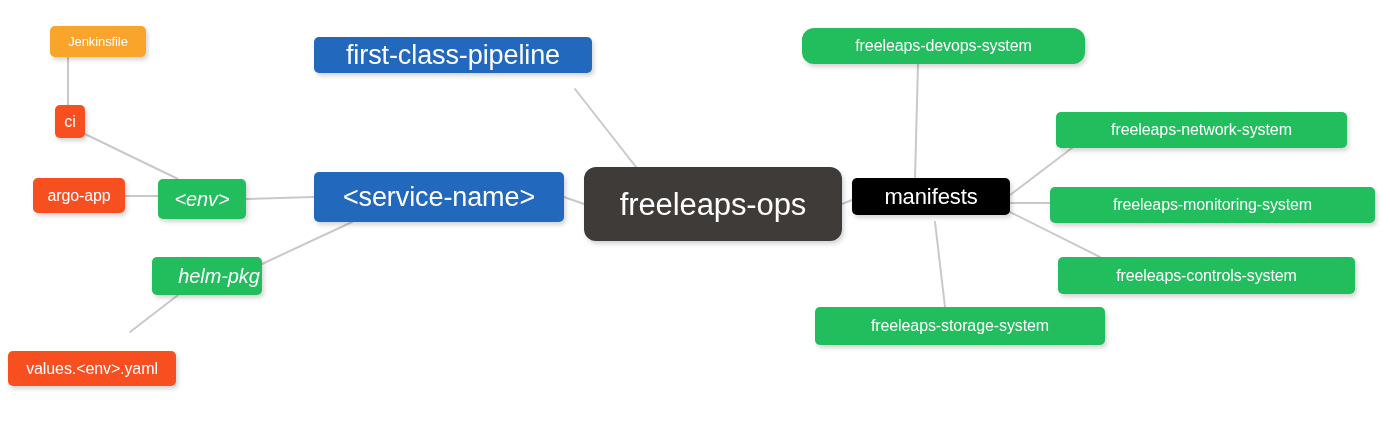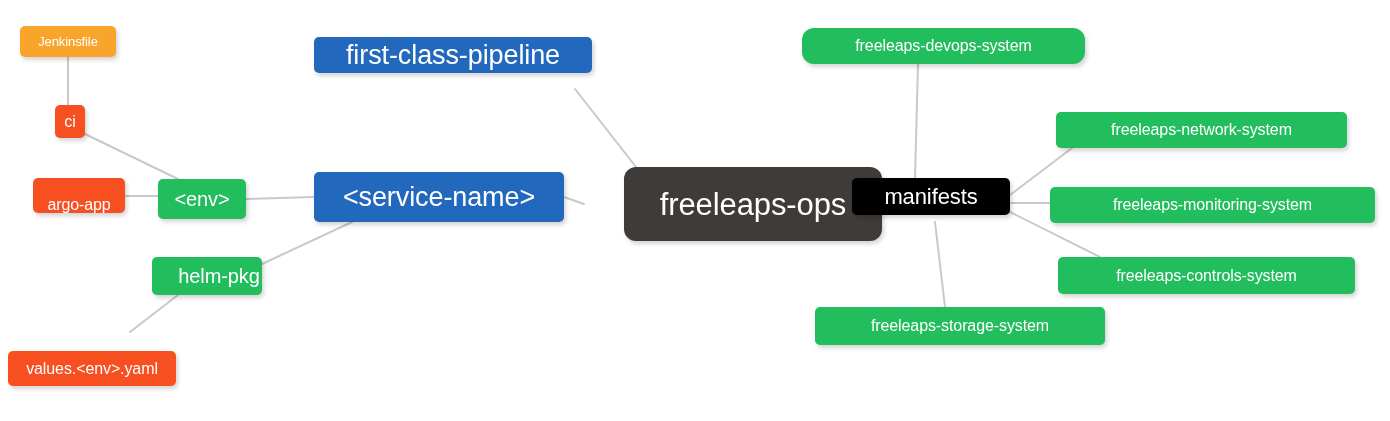--- a/index.html
+++ b/index.html
@@ -39,31 +39,31 @@
     display: flex;
     align-items: center;
     justify-content: center;
     color: #ffffff;
     border-radius: 5px;
     white-space: nowrap;
     box-shadow: 2px 3px 4px rgba(0,0,0,0.17);
     line-height: 1;
     letter-spacing: -0.1px;
   }
-  .node.sz-root   { font-size: 31px; border-radius: 12px; margin-left: 40px; }
+  .node.sz-root   { font-size: 31px; border-radius: 12px; }
   .node.sz-l1     { font-size: 27px; }
   .node.sz-l2     { font-size: 22px; }
-  .node.sz-l3     { font-size: 20px; }
+  .node.sz-l3     { font-size: 20px; font-style: italic; }
   .node.sz-l4     { font-size: 16px; }
   .node.sz-l5     { font-size: 13px; }
   .c-root   { background: #3f3b38; }
   .c-blue   { background: #2269bd; }
   .c-green  { background: #22bd5c; }
   .c-red    { background: #f74f20; }
-  .c-orange { background: #f9a52b; }
+  .c-orange { background: #f9a52b; margin-left: 30px; }
 </style>
 </head>
 <body>
 
 <div id="mindmap">
   <svg id="edge-layer" width="1390" height="421" viewBox="0 0 1390 421">
       <line x1="584" y1="204" x2="564" y2="197" stroke="#c9c9c9" stroke-width="2" stroke-linecap="round"></line>
       <line x1="636" y1="167" x2="575" y2="89" stroke="#c9c9c9" stroke-width="2" stroke-linecap="round"></line>
       <line x1="842" y1="204" x2="852" y2="200" stroke="#c9c9c9" stroke-width="2" stroke-linecap="round"></line>
       <line x1="314" y1="197" x2="246" y2="199" stroke="#c9c9c9" stroke-width="2" stroke-linecap="round"></line>
@@ -92,21 +92,21 @@
     </div>
     <div class="node sz-l3 c-green" style="left: 158px; top: 179px; width: 88px; height: 40px; background: rgb(34, 189, 92);">
       <span>&lt;env&gt;</span>
     </div>
     <div class="node sz-l3 c-green" style="left: 152px; top: 257px; width: 110px; height: 38px; background: rgb(34, 189, 92); padding-left: 24px;">
       <span>helm-pkg</span>
     </div>
     <div class="node sz-l4 c-red" style="left: 55px; top: 105px; width: 30px; height: 33px; background: rgb(247, 79, 32);">
       <span>ci</span>
     </div>
-    <div class="node sz-l4 c-red" style="left: 33px; top: 178px; width: 92px; height: 35px; background: rgb(247, 79, 32); align-items: flex-end;">
+    <div class="node sz-l4 c-red" style="left: 33px; top: 178px; width: 92px; height: 35px; background: rgb(247, 79, 32);">
       <span>argo-app</span>
     </div>
     <div class="node sz-l4 c-red" style="left: 8px; top: 332px; width: 168px; height: 35px; background: rgb(247, 79, 32); margin-top: 19px;">
       <span>values.&lt;env&gt;.yaml</span>
     </div>
     <div class="node sz-l5 c-orange" style="left: 20px; top: 26px; width: 96px; height: 31px; background: rgb(249, 165, 43);">
       <span>Jenkinsfile</span>
     </div>
     <div class="node sz-l4 c-green" style="left: 802px; top: 28px; width: 283px; height: 36px; background: rgb(34, 189, 92); border-radius: 12px;">
       <span>freeleaps-devops-system</span>

